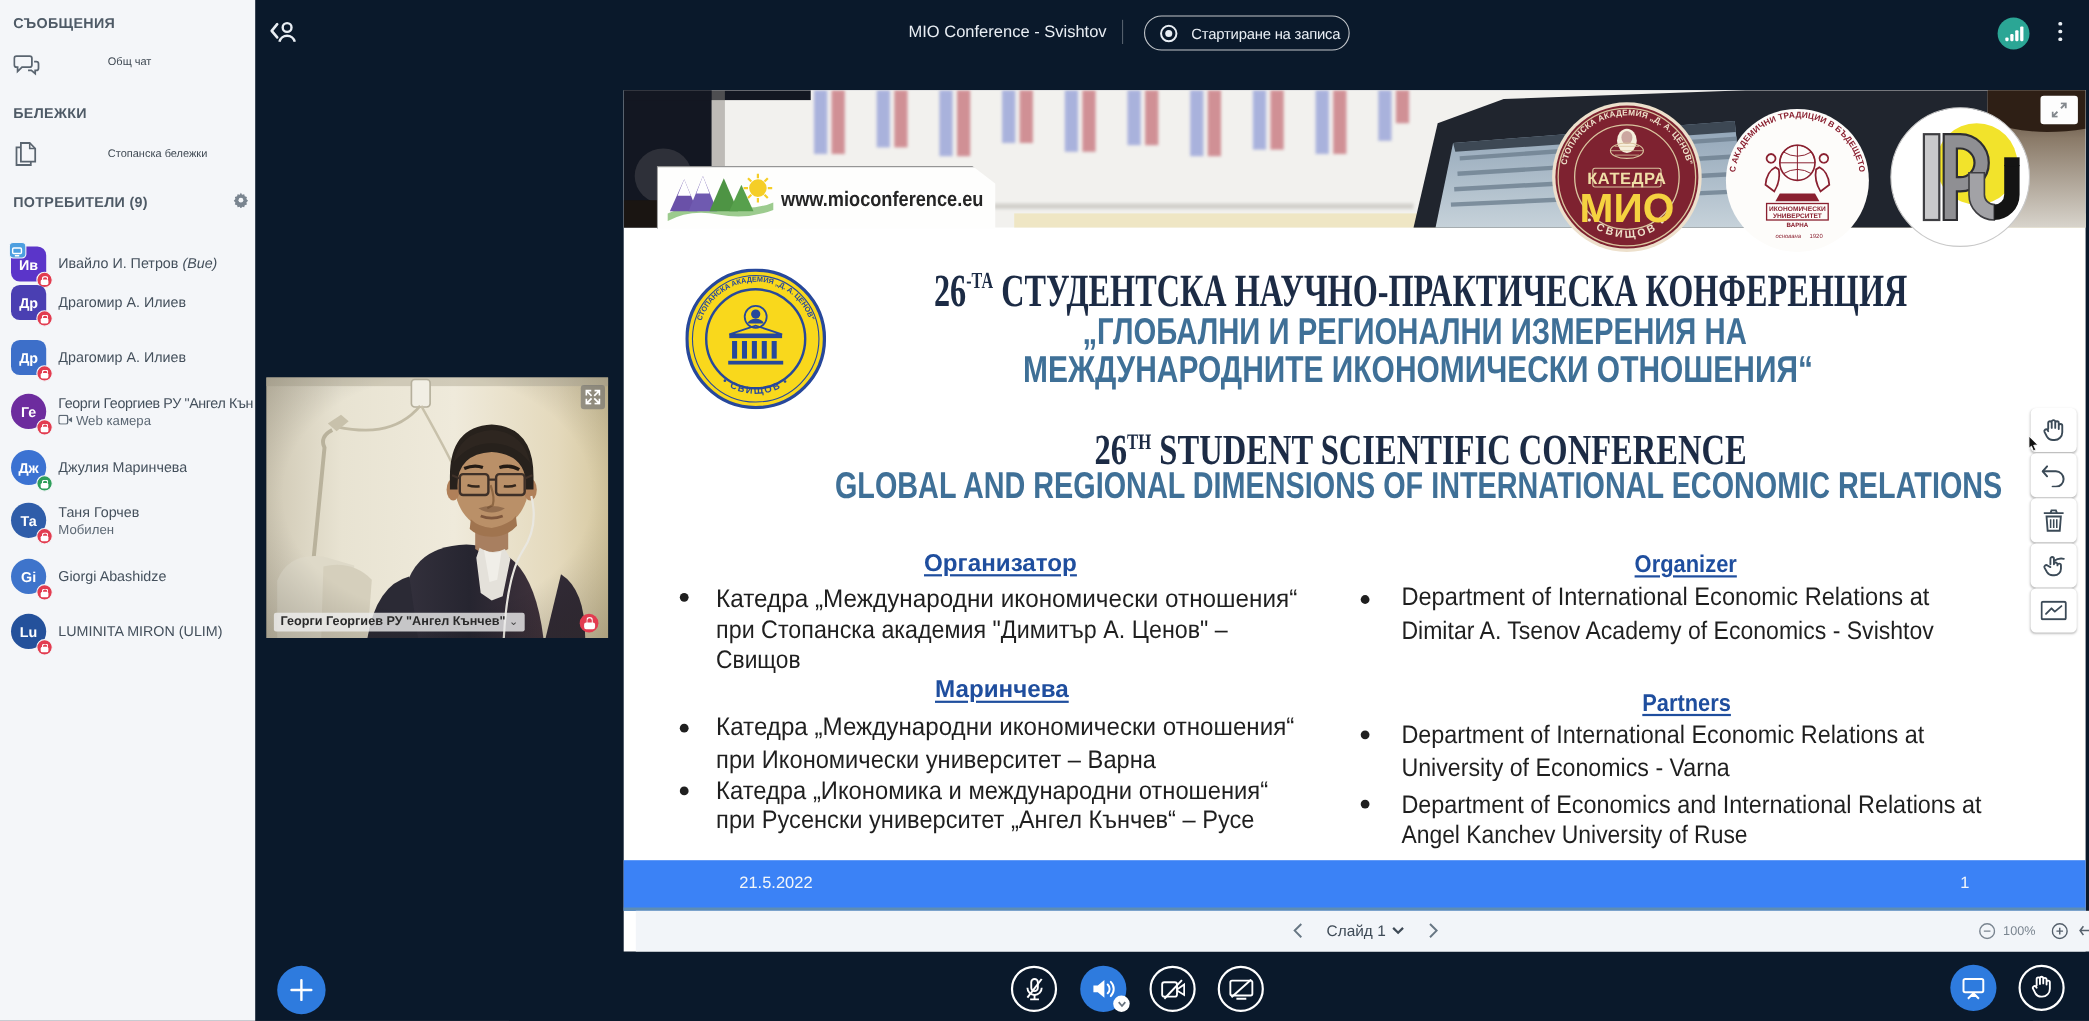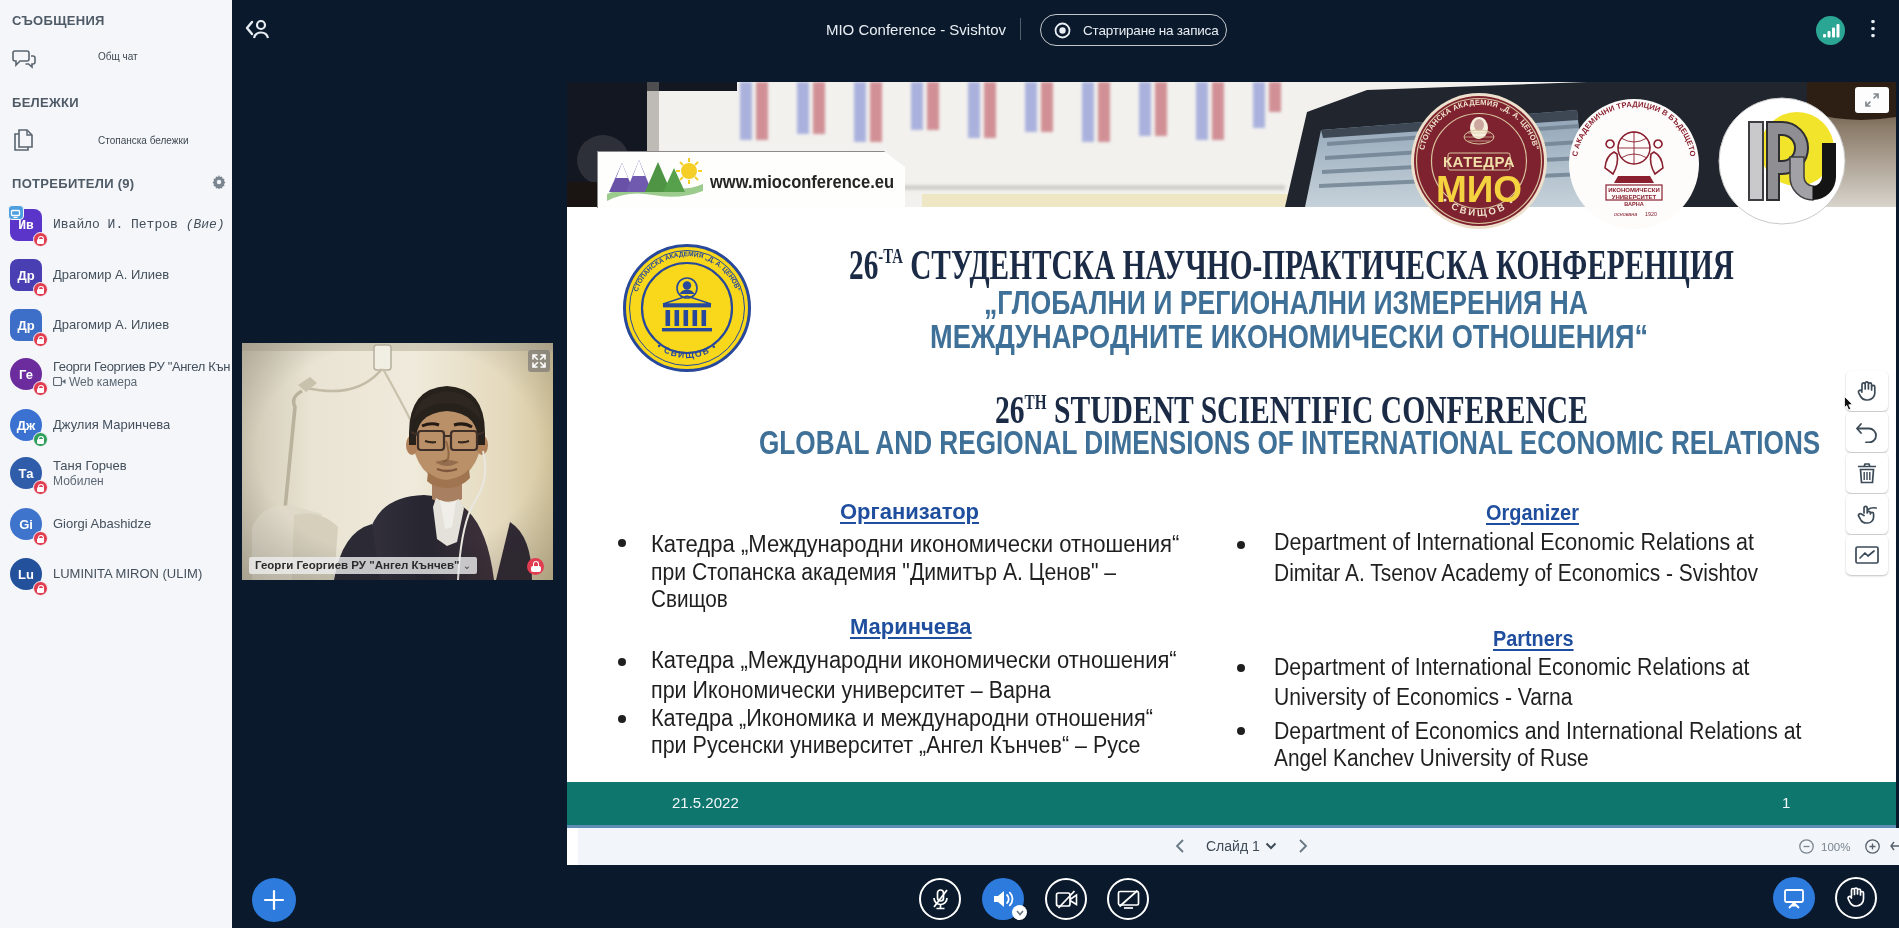--- a/index.html
+++ b/index.html
@@ -55,21 +55,21 @@
     <path d="M16 4 v5 h5" fill="none" stroke="#5A6570" stroke-width="1.4"></path>
     <path d="M8 8 h-4 v16 h13 v-3" fill="none" stroke="#5A6570" stroke-width="1.6"></path>
   </svg>
   <div class="sitem" style="top:135px;">Стопанска бележки</div>
   <div class="shead" style="top:176px;">ПОТРЕБИТЕЛИ (9)</div>
   <svg class="abs" style="left:212px;top:175px;" width="14" height="14" viewBox="0 0 14 14">
     <path d="M7 0 l1 2 2-0.5 0.5 2 2 0.5 -0.5 2 1.5 1.5 -1.5 1.5 0.5 2 -2 0.5 -0.5 2 -2 -0.5 -1 2 -1 -2 -2 0.5 -0.5 -2 -2 -0.5 0.5 -2 L0.5 7.5 2 6 1.5 4 3.5 3.5 4 1.5 6 2 Z" fill="#7A8590"></path>
     <circle cx="7" cy="7" r="2.2" fill="#F4F6F9"></circle>
   </svg>
 
-  <div class="urow" style="top:209px;font-family:Liberation Mono, monospace;">
+  <div class="urow" style="top:224px;">
     <div class="uav" style="background:#5B35C9;border-radius:8px;">Ив</div>
     <div class="abs" style="left:8px;top:-4px;width:14px;height:13px;background:#4D9FE0;border-radius:4px;border:1.5px solid #F4F6F9;">
       <svg width="11" height="10" viewBox="0 0 11 10" style="margin:1px 0 0 0.8px;">
           <rect x="1.5" y="1.5" width="8" height="5" rx="1" fill="none" stroke="#fff" stroke-width="1.3"></rect>
           <path d="M3.5 8.5 h4" stroke="#fff" stroke-width="1.3"></path>
         </svg>
     </div>
     <div class="uname">Ивайло И. Петров <i>(Вие)</i></div>
     <div class="badge rb" style="left:33px;top:23px;"></div>
   </div>
@@ -417,21 +417,21 @@
   <div class="tl btext" id="B8" style="transform:scaleX(0.934);left:706.5px;top:449px;">Department of International Economic Relations at</div>
   <div class="tl btext" id="B9" style="transform:scaleX(0.911);left:706.5px;top:480px;">Dimitar A. Tsenov Academy of Economics - Svishtov</div>
   <div class="tl bhead" id="H4" style="transform:scaleX(0.902);left:926px;top:546px;">Partners</div>
   <div class="bdot" style="left:669.5px;top:582px;"></div>
   <div class="tl btext" id="B10" style="transform:scaleX(0.925);left:706.5px;top:574px;">Department of International Economic Relations at</div>
   <div class="tl btext" id="B11" style="transform:scaleX(0.917);left:706.5px;top:604px;">University of Economics - Varna</div>
   <div class="bdot" style="left:669.5px;top:645px;"></div>
   <div class="tl btext" id="B12" style="transform:scaleX(0.925);left:706.5px;top:638px;">Department of Economics and International Relations at</div>
   <div class="tl btext" id="B13" style="transform:scaleX(0.905);left:706.5px;top:665px;">Angel Kanchev University of Ruse</div>
 
-  <div class="abs" style="left:0;top:700px;width:1329px;height:46px;background:#0f766e;border-bottom:3px solid #5E8DB4;box-sizing:border-box;">
+  <div class="abs" style="left:0;top:700px;width:1329px;height:46px;background:#3b82f6;border-bottom:3px solid #5E8DB4;box-sizing:border-box;">
     <div class="abs" style="left:105px;top:12px;font-size:15px;color:#F2F6FA;">21.5.2022</div>
     <div class="abs" style="left:1215px;top:12px;font-size:15px;color:#F2F6FA;">1</div>
   </div>
 
   <div class="abs" style="left:11px;top:746px;width:1329px;height:37px;background:#F2F5F9;">
     <svg class="abs" style="left:597px;top:10px;" width="10" height="16" viewBox="0 0 10 16">
         <path d="M8 2 L2 8 L8 14" stroke="#687784" stroke-width="1.8" fill="none"></path>
       </svg>
     <div class="abs" style="left:628px;top:10px;font-size:14px;color:#3E4A56;">Слайд 1</div>
     <svg class="abs" style="left:687px;top:14px;" width="12" height="8" viewBox="0 0 12 8">

